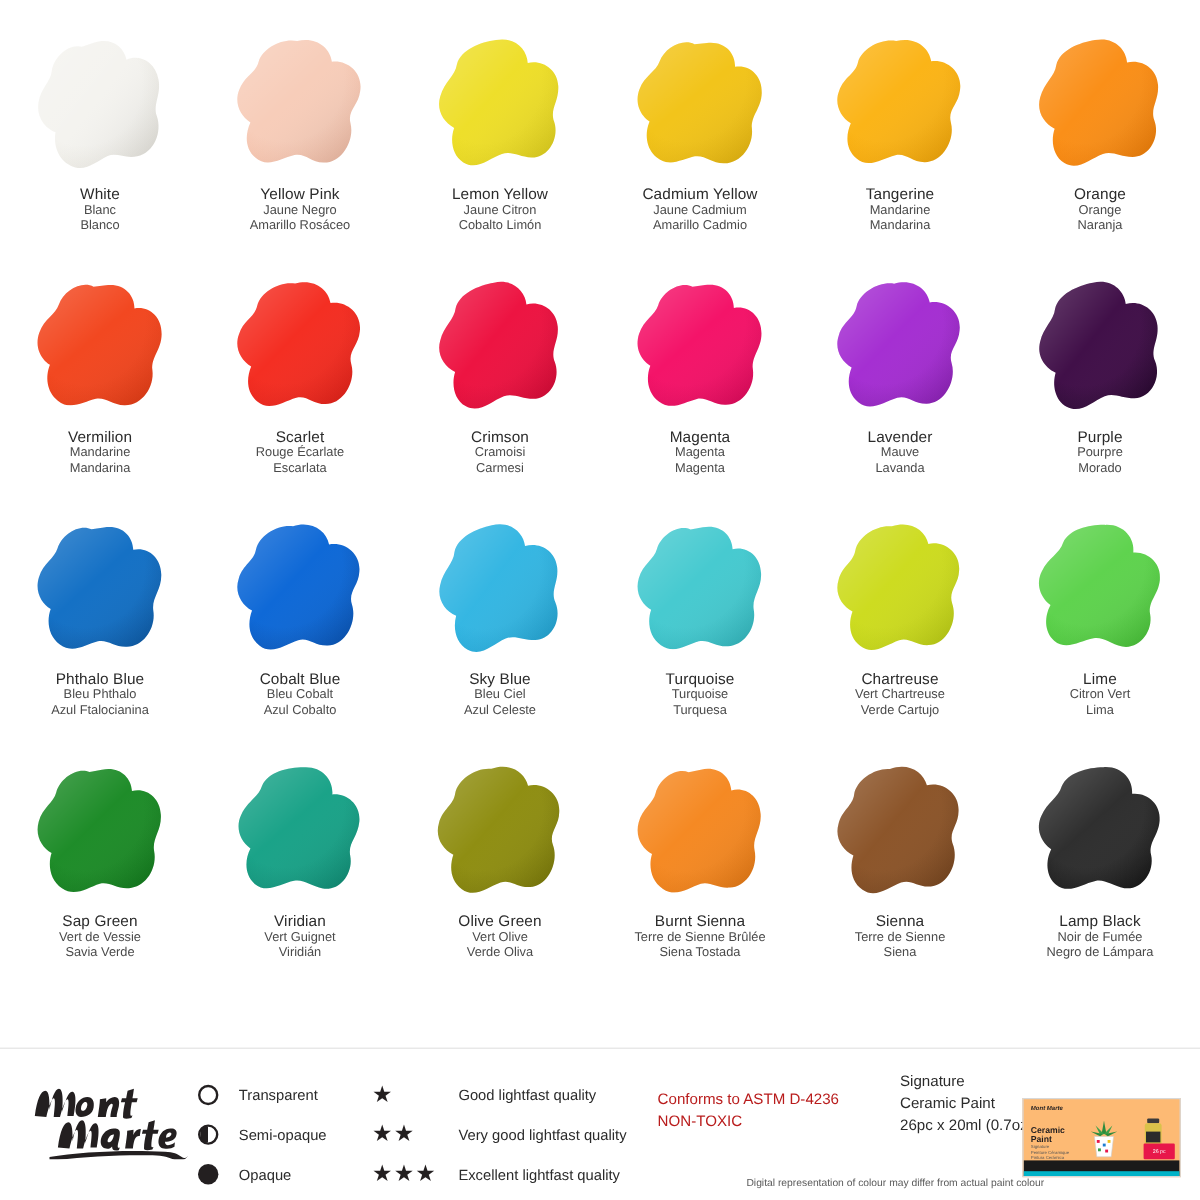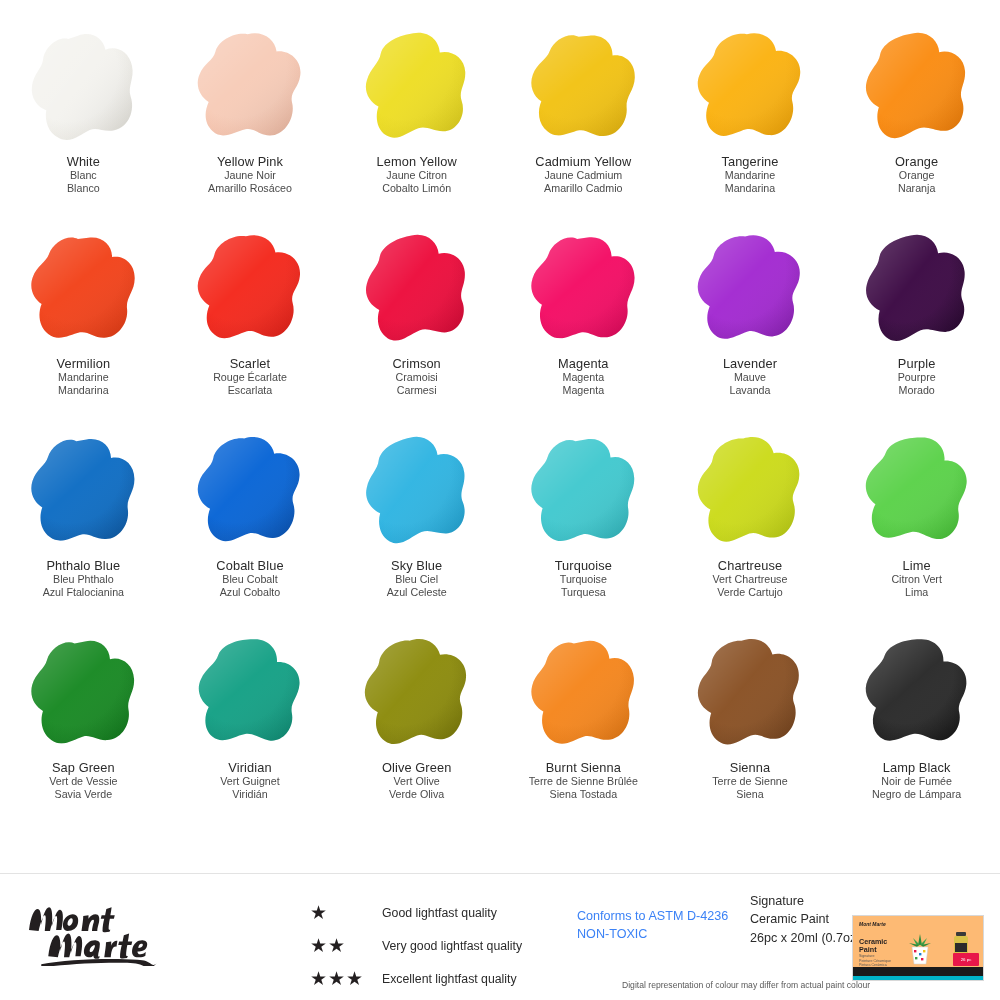--- a/index.html
+++ b/index.html
@@ -76,21 +76,21 @@
   .dot-transparent { border: 2.6px solid #231f20; background: #fff; }
   .dot-semi {
     border: 2.6px solid #231f20;
     background: linear-gradient(to right, #231f20 0 50%, #ffffff 50% 100%);
   }
   .dot-opaque { background: #231f20; }
   .star { font-size: 19px; line-height: 19px; color: #231f20; letter-spacing: 1px; }
 
   .astm {
     position: absolute; left: 548px; top: 27px;
-    font-size: 12.6px; line-height: 1.45; color: #3b82f6; margin-left: 29px;
+    font-size: 12.6px; line-height: 1.45; color: #b91c1c;
   }
   .sig {
     position: absolute; left: 750px; top: 12px;
     font-size: 12.6px; line-height: 1.45; color: #2b2b2b;
   }
   .disclaimer {
     position: absolute; left: 622px; top: 100px;
     font-size: 8.6px; color: #5a5a5a; white-space: nowrap;
   }
 
@@ -152,21 +152,21 @@
                 <stop offset="45%" stop-color="#ffffff" stop-opacity="0.02"></stop>
                 <stop offset="100%" stop-color="#000000" stop-opacity="0.12"></stop>
               </linearGradient>
             </defs>
             <path d="M55 4 C70 0 82 8 84 19 C97 17 110 27 108 41 C107 52 98 56 101 66 C105 79 95 97 80 97 C69 97 65 90 56 92 C45 95 34 103 24 95 C15 88 15 77 19 68 C10 63 5 53 9 43 C13 32 22 30 24 21 C27 10 43 2 55 4 Z" fill="url(#g1)"></path>
             <path d="M55 4 C70 0 82 8 84 19 C97 17 110 27 108 41 C107 52 98 56 101 66 C105 79 95 97 80 97 C69 97 65 90 56 92 C45 95 34 103 24 95 C15 88 15 77 19 68 C10 63 5 53 9 43 C13 32 22 30 24 21 C27 10 43 2 55 4 Z" fill="url(#sh1)"></path>
           </svg>
         </div>
         <div class="labels">
           <div class="nm-en">Yellow Pink</div>
-          <div class="nm-fr">Jaune Noir</div>
+          <div class="nm-fr">Jaune Negro</div>
           <div class="nm-es">Amarillo Rosáceo</div>
         </div>
       </div>
       <div class="cell">
         <div class="blobwrap">
           <svg class="blob" viewBox="0 0 118 100" preserveAspectRatio="none" style="transform:rotate(-3deg)">
             <defs>
               <radialGradient id="g2" cx="38%" cy="34%" r="78%">
                 <stop offset="0%" stop-color="#eede26"></stop>
                 <stop offset="62%" stop-color="#eede26"></stop>
@@ -729,20 +729,40 @@
           <path d="M30 70 C32 54, 36 46, 40 46 C44 46, 44 56, 44 64 C46 54, 49 44, 53 44 C57 44, 57 56, 56 66 C59 56, 62 46, 66 47 C70 48, 69 60, 67 70 L61 70 C62 61, 63 54, 61 54 C59 54, 56 63, 54 71 L48 71 C49 61, 50 53, 48 53 C46 53, 43 62, 41 71 Z"></path>
           <path d="M76 71 C72 71, 70 67, 71 62 C72.6 55, 79 51, 85 52 C88 52.4, 89 54, 89 56 C89 62, 87 66, 87 69 C87 70.4, 87.6 70.6, 89 70 L88 72.6 C83 73.6, 81.6 72, 81.6 69 C80 71, 78 71.6, 76 71 Z M79 65 C81 65, 83 61, 83.4 57.6 C81 57, 78 60, 77.4 63 C77 64.4, 77.6 65, 79 65 Z"></path>
           <path d="M94 71 C95 64, 96 58, 96 54 L102 53 C102 55, 102 56.6, 101.6 58 C103.6 54, 106 52, 109 52.4 L108 59 C104 58.4, 102.4 62, 101.4 71 Z"></path>
           <path d="M112 71 C112 66, 113 61, 114 57 L110 57 L111 53 L115 53 C115.6 50, 116 48, 116.4 46 L122.4 44 C122 47, 121.6 50, 121 53 L126 53 L125 57 L120.4 57 C119.6 61, 119 65, 119 68 C119 69.6, 119.6 70, 121 69.6 L120 72 C114.6 73, 112 72.6, 112 71 Z"></path>
           <path d="M131 71 C127 71, 125 67, 126 62 C127.4 55, 133 51, 139 52 C143 52.6, 144 56, 142.4 59.6 C141 63, 137 64.6, 132 64.6 C132 67.6, 134 68.4, 137 67.4 C139 66.8, 140.4 66, 141.4 65 L141 69.4 C138.6 71, 135 71.6, 131 71 Z M133 60.6 C135.6 60.4, 137.4 59.4, 138 57.6 C138.4 56.2, 137.6 55.4, 136 55.8 C134 56.4, 133 58, 133 60.6 Z"></path>
           <path d="M22 79 C50 74, 96 72, 132 74 C140 74.4, 144 76, 148 79 C150 80.6, 152 80, 154 78 C150 83, 145 84, 139 81 C134 78.6, 128 77.6, 116 77.4 C86 77, 48 79, 22 83 Z"></path>
         </g>
       </svg>
     </div>
 
+    <div class="legend-opacity">
+      <div class="legend-row">
+        <span class="legend-icon">
+            <span class="dot dot-transparent"></span>
+          </span>
+        <span class="legend-text">Transparent</span>
+      </div>
+      <div class="legend-row">
+        <span class="legend-icon">
+            <span class="dot dot-semi"></span>
+          </span>
+        <span class="legend-text">Semi-opaque</span>
+      </div>
+      <div class="legend-row">
+        <span class="legend-icon">
+            <span class="dot dot-opaque"></span>
+          </span>
+        <span class="legend-text">Opaque</span>
+      </div>
+    </div>
 
     <div class="legend-stars">
       <div class="legend-row">
         <span class="legend-icon star">★</span>
         <span class="legend-text">Good lightfast quality</span>
       </div>
       <div class="legend-row">
         <span class="legend-icon star">★★</span>
         <span class="legend-text">Very good lightfast quality</span>
       </div>

